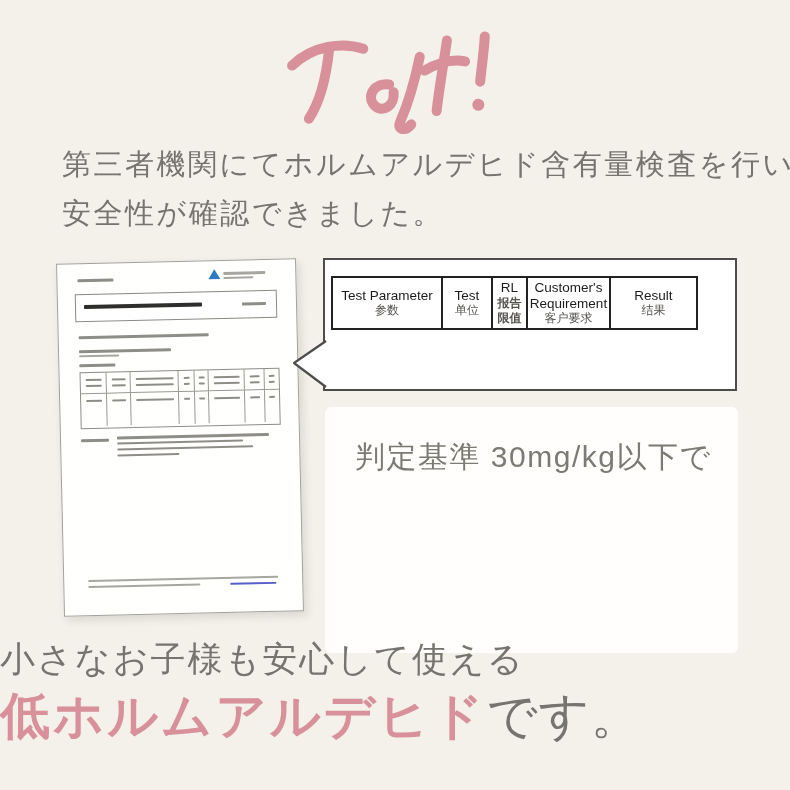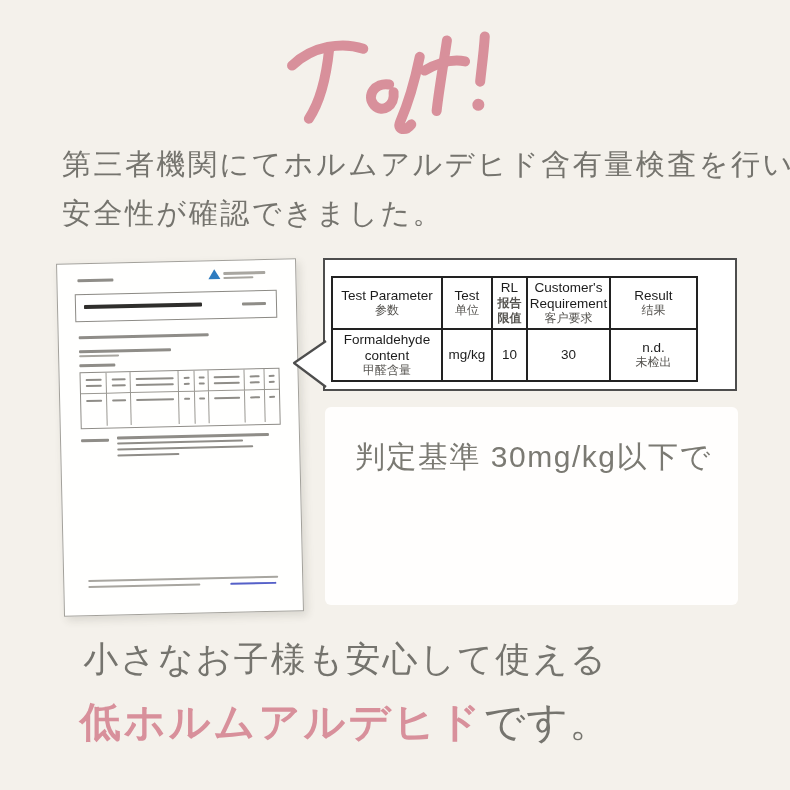--- a/index.html
+++ b/index.html
@@ -33,29 +33,29 @@
           border:2px solid #4d4d4d;z-index:2;}
   .pointer{position:absolute;left:291px;top:340px;z-index:3;}
   .rtable{position:absolute;left:6px;top:16px;border-collapse:collapse;table-layout:fixed;}
   .rtable td{border:2px solid #222;text-align:center;vertical-align:middle;
              padding:2px 1px;height:43px;word-break:break-word;}
   .en{display:block;color:#1c1c1c;font-size:13.5px;line-height:15.5px;}
   .zh{display:block;color:#55534f;font-size:12px;line-height:15px;
       font-family:"Liberation Sans","DejaVu Sans",sans-serif;}
   .c-rl .zh{word-break:break-all;font-weight:bold;}
   
-  .judge{position:absolute;left:325px;top:407px;width:413px;height:198px;background:#fffefd;
+  .judge{position:absolute;left:325px;top:407px;width:413px;height:246px;background:#fffefd;
          border-radius:6px;color:#7b7a73;font-size:30px;letter-spacing:1.5px;
          line-height:52px;padding:24px 0 0 30px;box-sizing:border-box;white-space:nowrap;}
   .pink{color:#d8909b;}
   .judge .pink{font-weight:bold;letter-spacing:2px;}
   
-  .conclusion{position:absolute;left:0;top:636px;width:691px;text-align:center;color:#75746e;}
+  .conclusion{position:absolute;left:0;top:636px;width:691px;text-align:left;color:#75746e;}
   .conclusion .l1{font-size:35px;letter-spacing:2px;}
-  .conclusion .l2{font-size:41px;margin-top:12px;letter-spacing:1px;}
+  .conclusion .l2{font-size:50px;margin-top:0;letter-spacing:1px;}
   .conclusion .hl{color:#d8909b;font-weight:bold;letter-spacing:3px;}
 </style>
 </head>
 <body>
 
 <div class="page">
 
   <div class="heading">
     <span class="sr">Test!</span>
     <svg width="230" height="110" viewBox="0 0 230 110">
@@ -185,39 +185,20 @@
         </td>
         <td>
           <span class="en">Customer's Requirement</span>
           <span class="zh">客户要求</span>
         </td>
         <td>
           <span class="en">Result</span>
           <span class="zh">结果</span>
         </td>
       </tr>
-      <tr>
-        <td>
-          <span class="en">Formaldehyde content</span>
-          <span class="zh">甲醛含量</span>
-        </td>
-        <td>
-          <span class="en">mg/kg</span>
-        </td>
-        <td>
-          <span class="en">10</span>
-        </td>
-        <td>
-          <span class="en">30</span>
-        </td>
-        <td>
-          <span class="en">n.d.</span>
-          <span class="zh">未检出</span>
-        </td>
-      </tr>
     </tbody>
       </table>
   </div>
   <svg class="pointer" width="36" height="48" viewBox="0 0 36 48">
     <path d="M35,1 L3,23 L35,47" fill="#ffffff" stroke="#4d4d4d" stroke-width="2.2" stroke-linejoin="round"></path>
   </svg>
 
   <div class="judge">
     <div>判定基準 30mg/kg以下で</div>
   </div>

